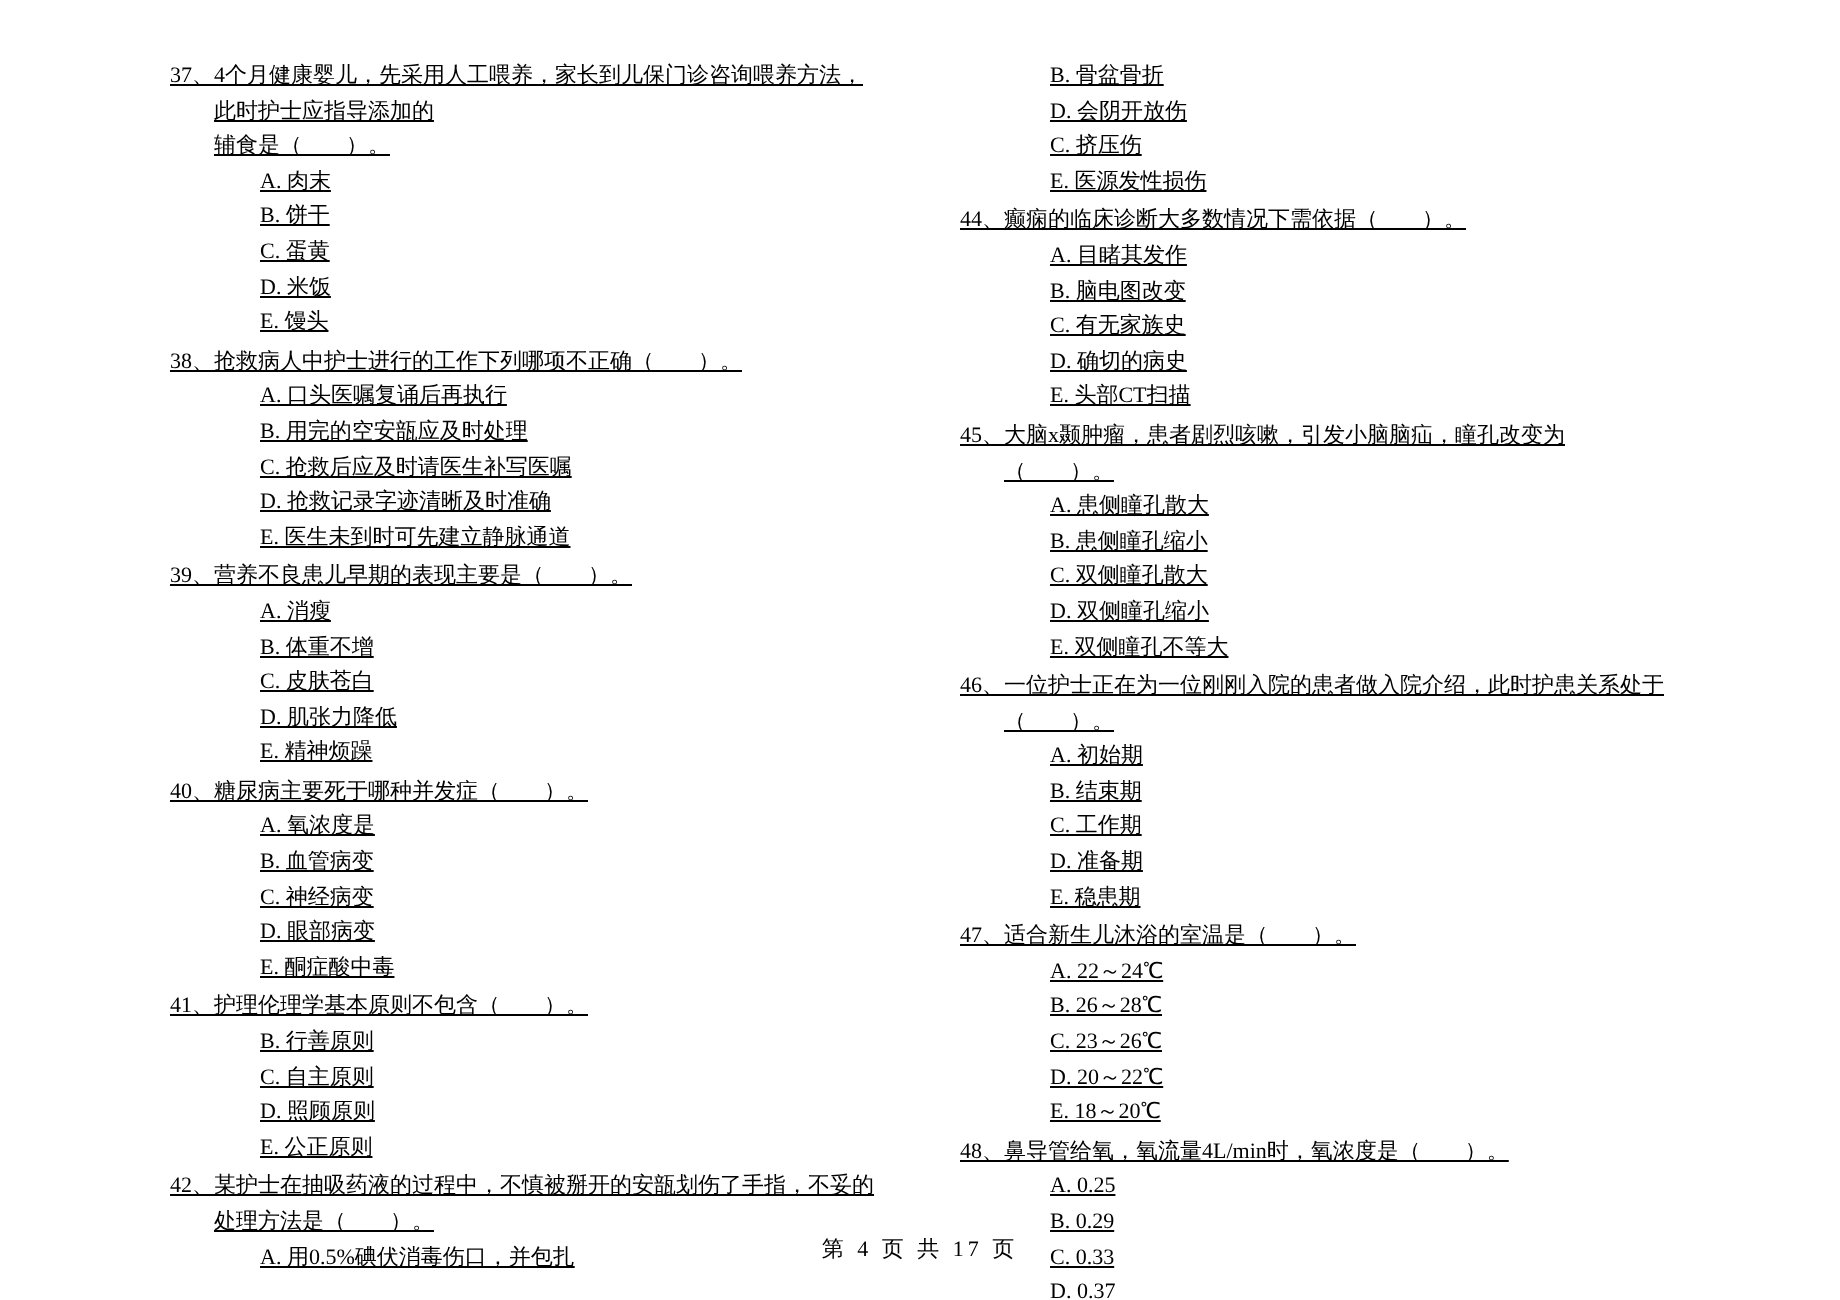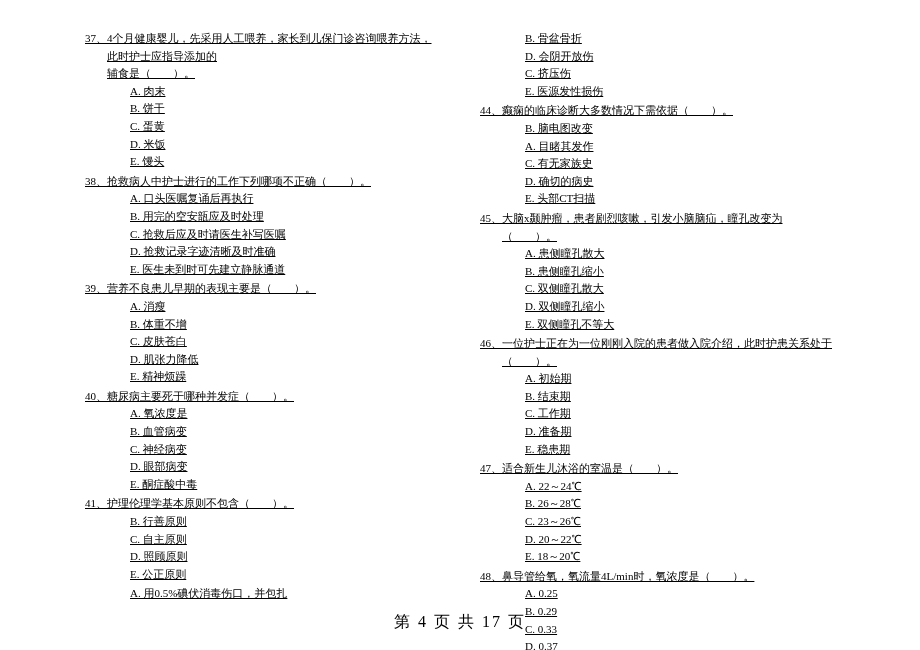--- a/index.html
+++ b/index.html
@@ -38,21 +38,21 @@
     }
     .option {
       padding-left: 45px;
     }
     .footer {
       position: absolute;
       bottom: 15px;
       left: 0;
       right: 0;
       text-align: center;
-      font-size: 16px;
+      font-size: 11px;
       letter-spacing: 2px;
     }
   </style>
 </head>
 <body>
 
 <div class="columns">
   <div class="col">
     <div class="question">
       <div class="q-text">37、4个月健康婴儿，先采用人工喂养，家长到儿保门诊咨询喂养方法，此时护士应指导添加的</div>
@@ -88,37 +88,38 @@
       <div class="option">E. 酮症酸中毒</div>
     </div>
     <div class="question">
       <div class="q-text">41、护理伦理学基本原则不包含（　　）。</div>
       <div class="option">B. 行善原则</div>
       <div class="option">C. 自主原则</div>
       <div class="option">D. 照顾原则</div>
       <div class="option">E. 公正原则</div>
     </div>
     <div class="question">
+      <div class="q-text">42、某护士在抽吸药液的过程中，不慎被掰开的安瓿划伤了手指，不妥的处理方法是（　　）。</div>
       <div class="option">A. 用0.5%碘伏消毒伤口，并包扎</div>
 
     </div>
 
   </div>
 
   <div class="col">
     <div class="question">
       <div class="option">B. 骨盆骨折</div>
       <div class="option">D. 会阴开放伤</div>
       <div class="option">C. 挤压伤</div>
       <div class="option">E. 医源发性损伤</div>
     </div>
     <div class="question">
       <div class="q-text">44、癫痫的临床诊断大多数情况下需依据（　　）。</div>
+      <div class="option">A. 目睹其发作</div>
       <div class="option">B. 脑电图改变</div>
-      <div class="option">A. 目睹其发作</div>
       <div class="option">C. 有无家族史</div>
       <div class="option">D. 确切的病史</div>
       <div class="option">E. 头部CT扫描</div>
     </div>
     <div class="question">
       <div class="q-text">45、大脑x颞肿瘤，患者剧烈咳嗽，引发小脑脑疝，瞳孔改变为（　　）。</div>
       <div class="option">A. 患侧瞳孔散大</div>
       <div class="option">B. 患侧瞳孔缩小</div>
       <div class="option">C. 双侧瞳孔散大</div>
       <div class="option">D. 双侧瞳孔缩小</div>

